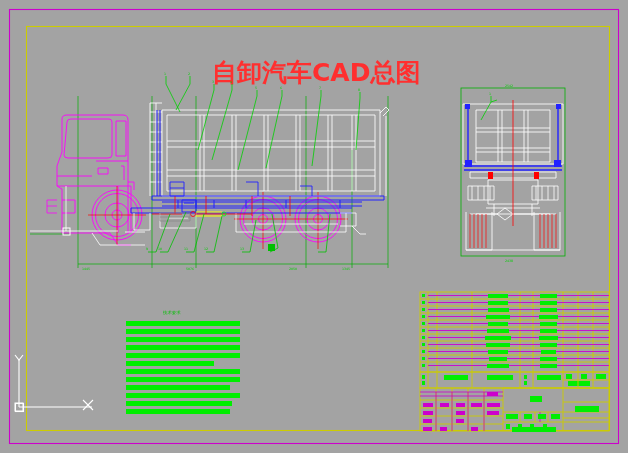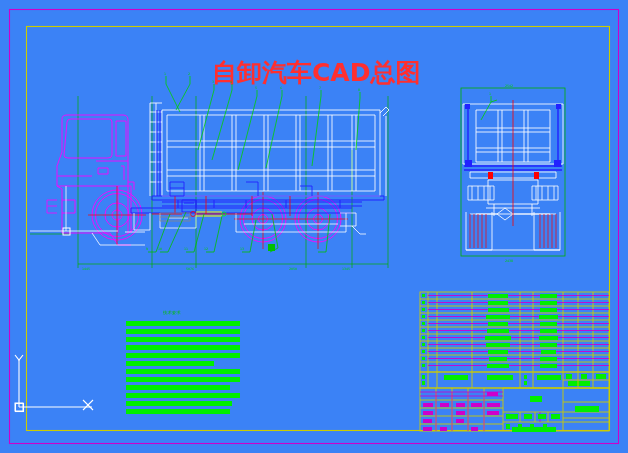--- a/index.html
+++ b/index.html
@@ -1,18 +1,18 @@
 <!DOCTYPE html>
 <html><head>
 <meta charset="utf-8">
 <style>
   html,body{margin:0;padding:0;background:#1b1f2b;}
   body{width:628px;height:453px;overflow:hidden;
        font-family:"DejaVu Sans","Liberation Sans",sans-serif;}
-  #stage{position:relative;width:628px;height:453px;background:#3b82f6;}
+  #stage{position:relative;width:628px;height:453px;background:#a3a3a3;}
   #stage svg{position:absolute;left:0;top:0;}
   .ttl{fill:#ff2f2f;font-size:25px;font-family:"DejaVu Sans",sans-serif;font-weight:600;}
   .tiny{font-size:3.2px;fill:#00d000;font-family:"DejaVu Sans",sans-serif;}
   .techhd{font-size:4.4px;fill:#00c000;font-family:"DejaVu Sans",sans-serif;}
 </style>
 </head>
 <body>
 
 <div id="stage">
 

